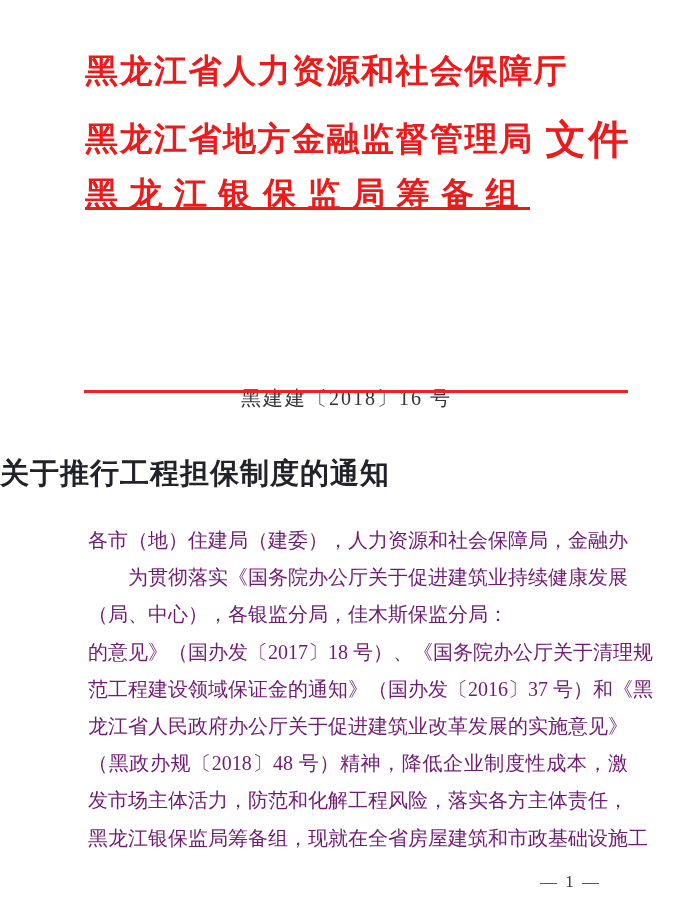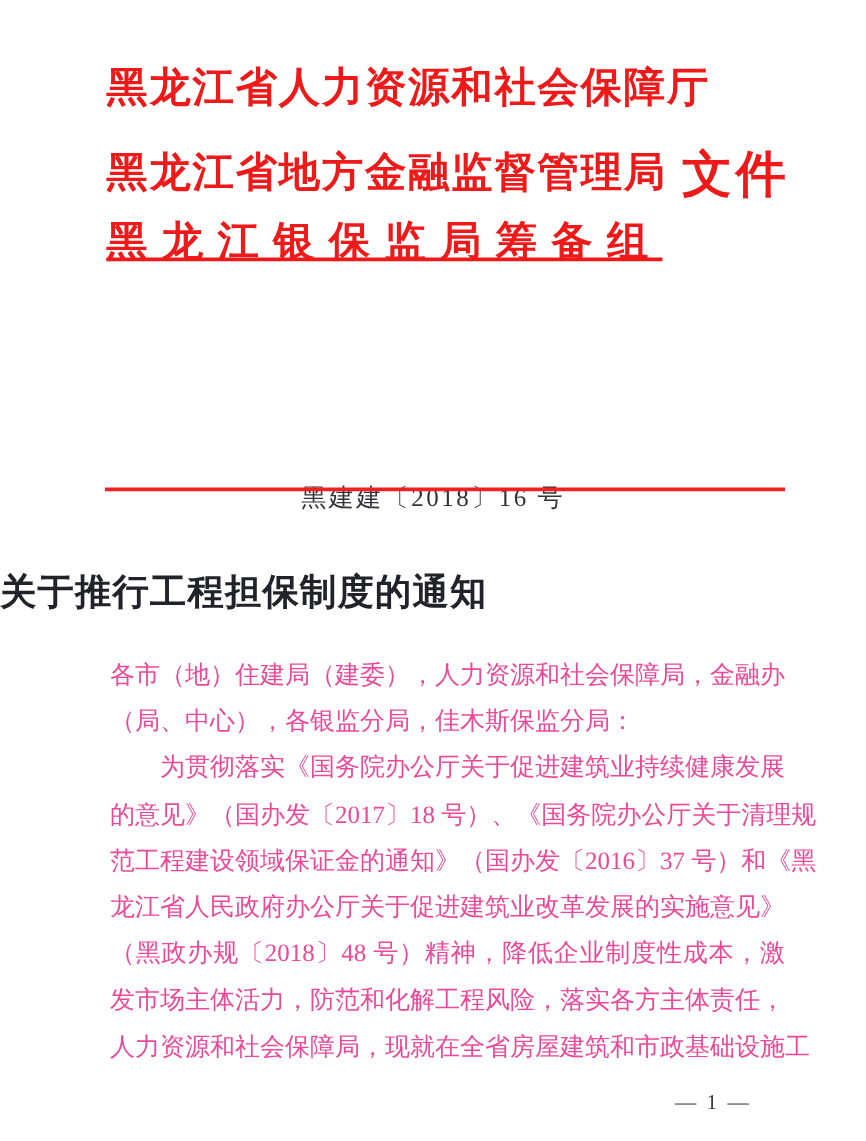--- a/index.html
+++ b/index.html
@@ -86,21 +86,21 @@
     white-space: nowrap;
     margin-top: 12px;
   }
   
   .body-text {
     position: absolute;
     top: 522px;
     left: 88px;
     width: 540px;
     font-size: 20px;
-    color: #ec4899;
+    color: #701a75;
   }
   .body-line {
     height: 37.2px;
     line-height: 37.2px;
     text-align: justify;
     text-align-last: justify;
     white-space: nowrap;
   }
   .body-line.left {
     text-align: left;
@@ -135,25 +135,25 @@
   </div>
 
   <div class="doc-number">黑建建〔2018〕16 号</div>
 
   <div class="red-rule"></div>
 
   <div class="doc-title">关于推行工程担保制度的通知</div>
 
   <div class="body-text">
     <div class="body-line">各市（地）住建局（建委），人力资源和社会保障局，金融办</div>
+    <div class="body-line indent">为贯彻落实《国务院办公厅关于促进建筑业持续健康发展</div>
     <div class="body-line left">（局、中心），各银监分局，佳木斯保监分局：</div>
-    <div class="body-line indent">为贯彻落实《国务院办公厅关于促进建筑业持续健康发展</div>
     <div class="body-line">的意见》（国办发〔2017〕18 号）、《国务院办公厅关于清理规</div>
     <div class="body-line">范工程建设领域保证金的通知》（国办发〔2016〕37 号）和《黑</div>
     <div class="body-line">龙江省人民政府办公厅关于促进建筑业改革发展的实施意见》</div>
     <div class="body-line">（黑政办规〔2018〕48 号）精神，降低企业制度性成本，激</div>
     <div class="body-line">发市场主体活力，防范和化解工程风险，落实各方主体责任，</div>
-    <div class="body-line">人力资源和社会保障局，现就在全省房屋建筑和市政基础设施工</div>
+    <div class="body-line">黑龙江银保监局筹备组，现就在全省房屋建筑和市政基础设施工</div>
   </div>
 
   <div class="page-number">— 1 —</div>
 
 </div>
 
 </body></html>

